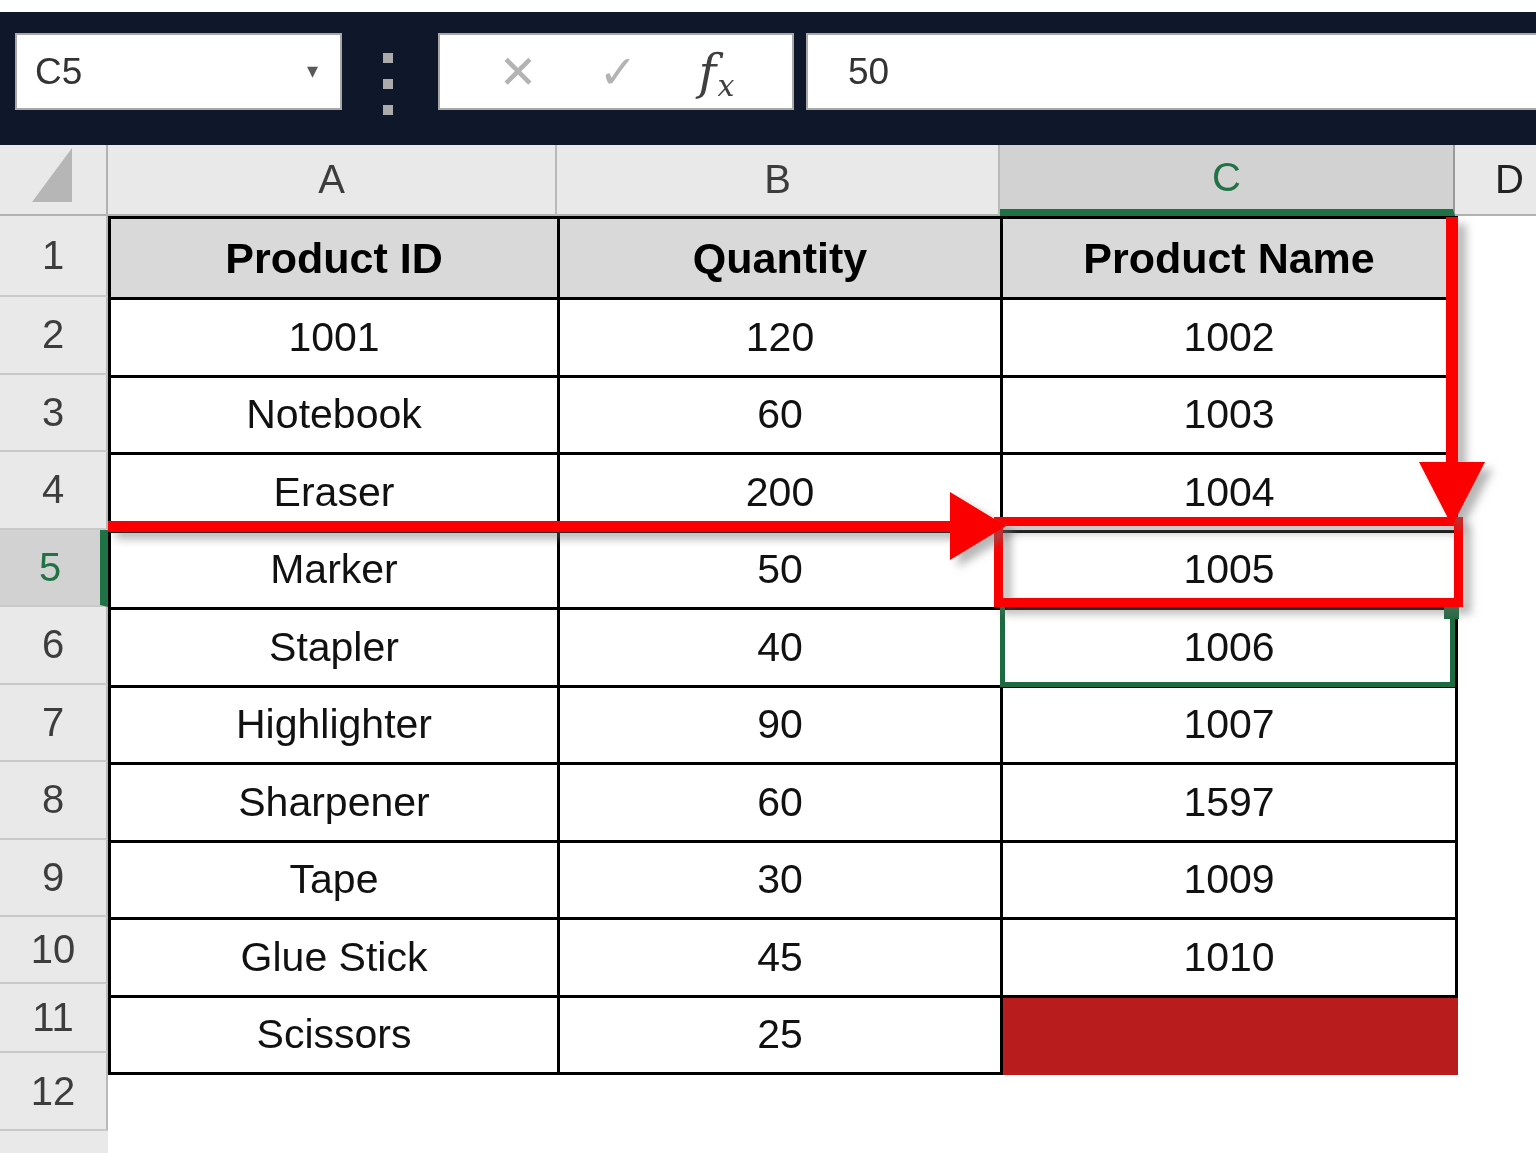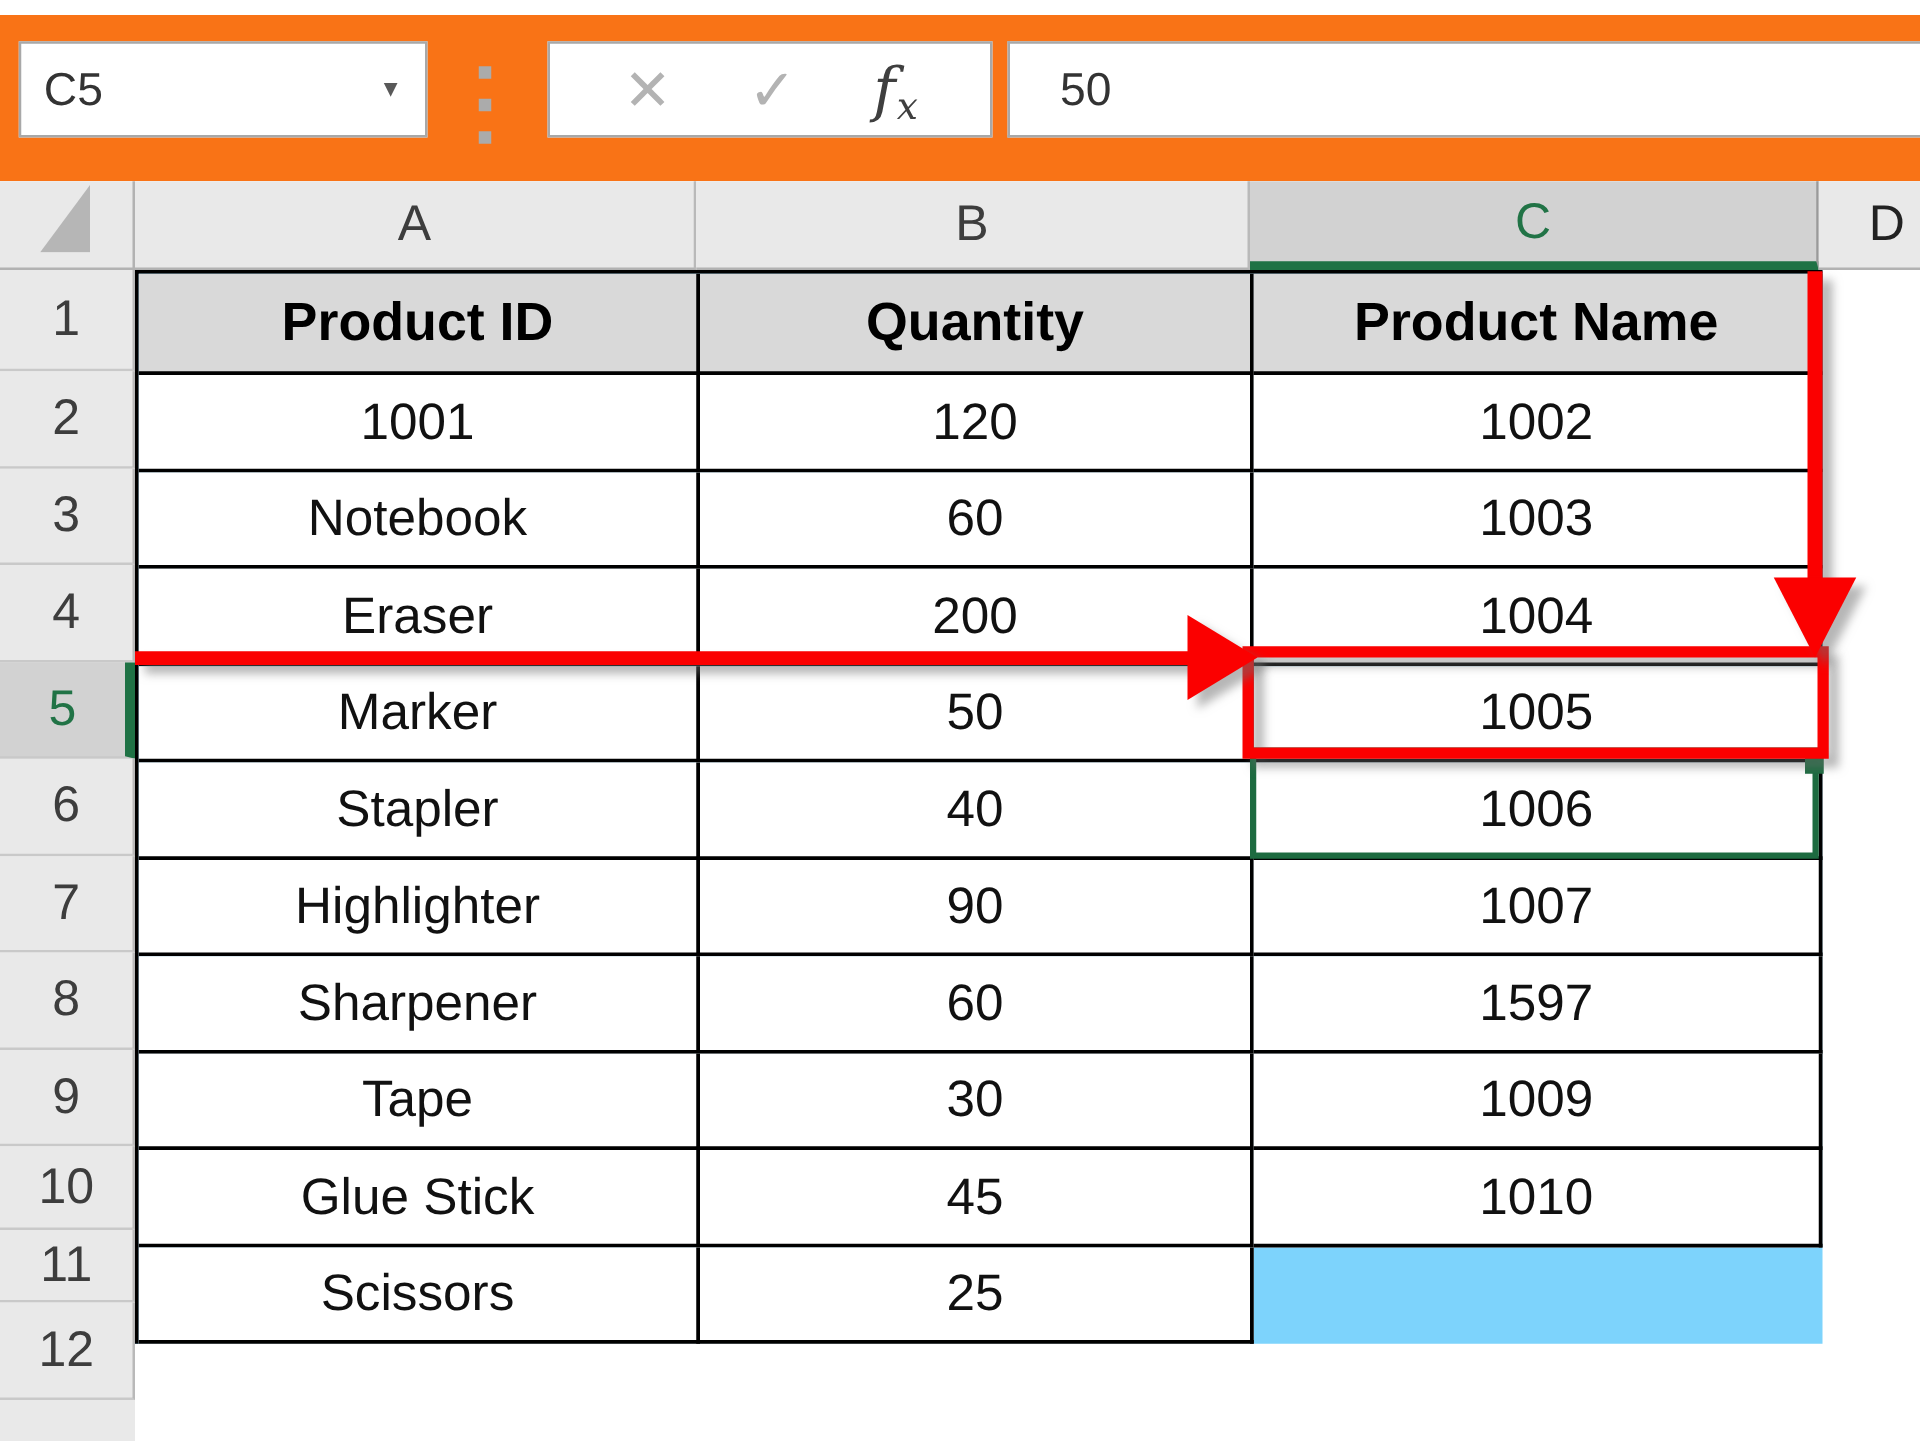--- a/index.html
+++ b/index.html
@@ -2,21 +2,21 @@
 <html><head>
 <meta charset="utf-8">
 <style>
   * { margin:0; padding:0; box-sizing:border-box; }
   html,body { background:#fff; }
   #app {
     position:relative; width:1536px; height:1153px; overflow:hidden;
     font-family:"Liberation Sans", sans-serif; background:#fff;
   }
   
-  .chrome { position:absolute; left:0; top:0; width:1536px; height:145px; background:#f97316; }
+  .chrome { position:absolute; left:0; top:0; width:1536px; height:145px; background:#0f172a; }
   .chrome-top-strip { position:absolute; left:0; top:0; width:1536px; height:12px; background:#ffffff; }
   .name-box {
     position:absolute; left:15px; top:33px; width:327px; height:77px;
     background:#fff; border:2px solid #a8a8a8; display:flex; align-items:center;
   }
   .name-box .nb-text { padding-left:18px; font-size:37px; color:#333; }
   .name-box .nb-arrow { position:absolute; right:22px; top:50%; transform:translateY(-54%); font-size:22px; color:#595959; }
   .dots-sep { position:absolute; left:383px; top:53px; width:10px; height:62px;
     display:flex; flex-direction:column; justify-content:space-between; }
   .dots-sep i { display:block; width:10px; height:10px; background:#ababab; }
@@ -59,21 +59,21 @@
     border-right:2px solid #b9b9b9; border-bottom:2px solid #c9c9c9;
   }
   .row-number.selected { background:#d2d2d2; color:#217346; border-right:8px solid #1f7245; }
 
   
   .table-grid {
     position:absolute; left:108px; top:71px;
     display:grid; grid-template-columns:449px 443px 455px;
     grid-template-rows:81px repeat(10, 77.5px);
     border-left:3px solid #000; border-top:3px solid #000;
-    background:#7dd3fc; z-index:2;
+    background:#b91c1c; z-index:2;
   }
   .cell {
     border-right:3px solid #000; border-bottom:3px solid #000;
     display:flex; align-items:center; justify-content:center;
     font-size:41px; color:#111; background:#fff;
   }
   .cell.hdr { background:#d9d9d9; font-weight:bold; font-size:43px; color:#000; }
 
   
   .green-sel {
@@ -142,21 +142,21 @@
         <div class="row-number" style="height: 81px;">1</div>
         <div class="row-number" style="height: 77.5px;">2</div>
         <div class="row-number" style="height: 77.5px;">3</div>
         <div class="row-number" style="height: 77.5px;">4</div>
         <div class="row-number selected" style="height: 77.5px;">5</div>
         <div class="row-number" style="height: 77.5px;">6</div>
         <div class="row-number" style="height: 77.5px;">7</div>
         <div class="row-number" style="height: 77.5px;">8</div>
         <div class="row-number" style="height: 77.5px;">9</div>
         <div class="row-number" style="height: 67px;">10</div>
-        <div class="row-number" style="height: 58px; text-align: center;">11</div>
+        <div class="row-number" style="height: 69px; text-align: center;">11</div>
         <div class="row-number" style="height: 78px;">12</div>
       </div>
 
     <div class="table-grid" id="table-grid">
         <div class="cell hdr">Product ID</div>
         <div class="cell hdr">Quantity</div>
         <div class="cell hdr">Product Name</div>
         <div class="cell">1001</div>
         <div class="cell">120</div>
         <div class="cell">1002</div>

